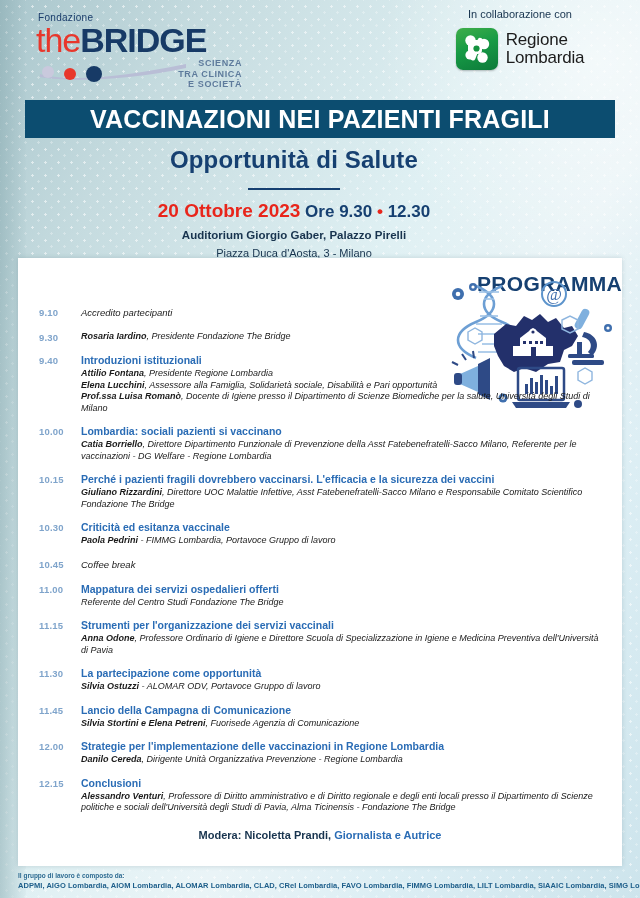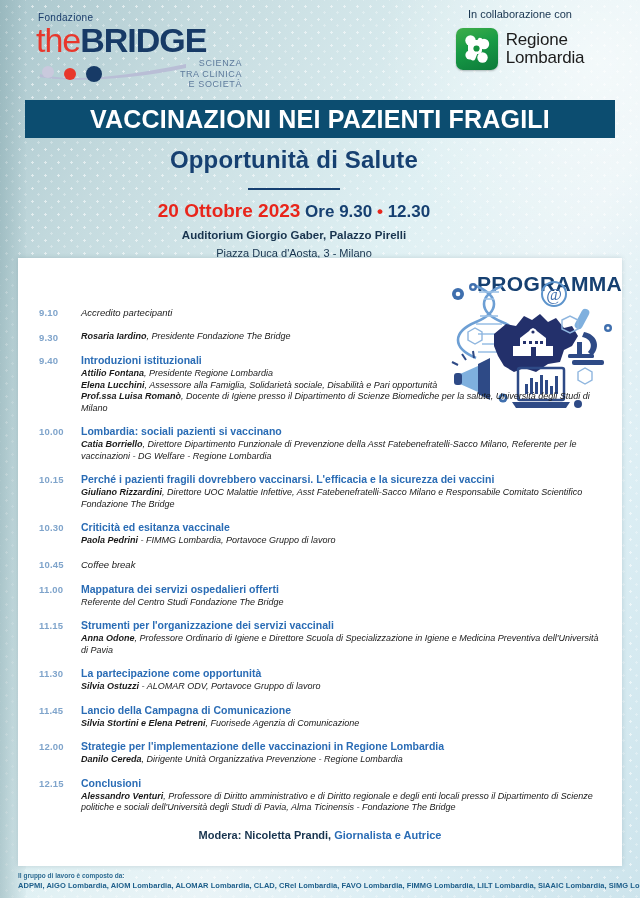--- a/index.html
+++ b/index.html
@@ -73,21 +73,21 @@
   .logo-bridge { color: #173a66; }
   .logo-tagline {
     position: absolute;
     right: 24px;
     top: 46px;
     font-size: 9px;
     line-height: 10.5px;
     color: #5e7b9c;
     text-align: right;
     letter-spacing: .6px;
-    font-weight: 400;
+    font-weight: 700;
   }
   #logo-swoosh {
     position: absolute;
     left: 2px;
     top: 50px;
     width: 150px;
     height: 20px;
   }
 
   

